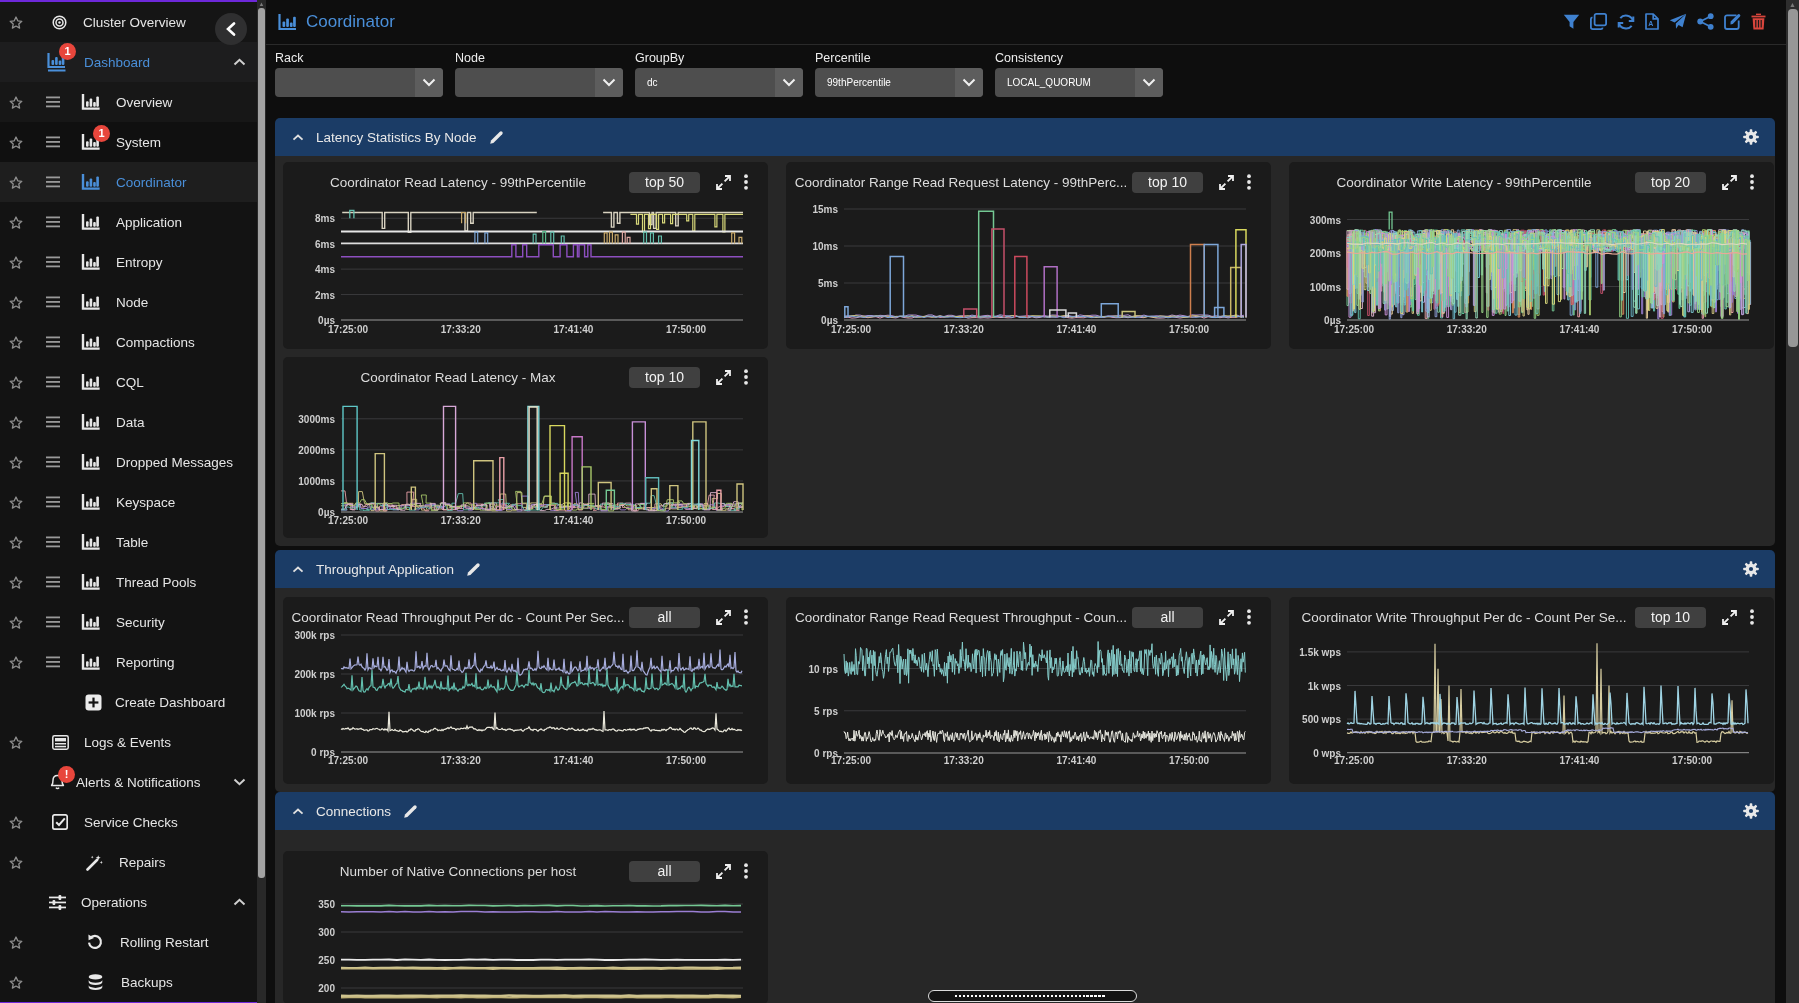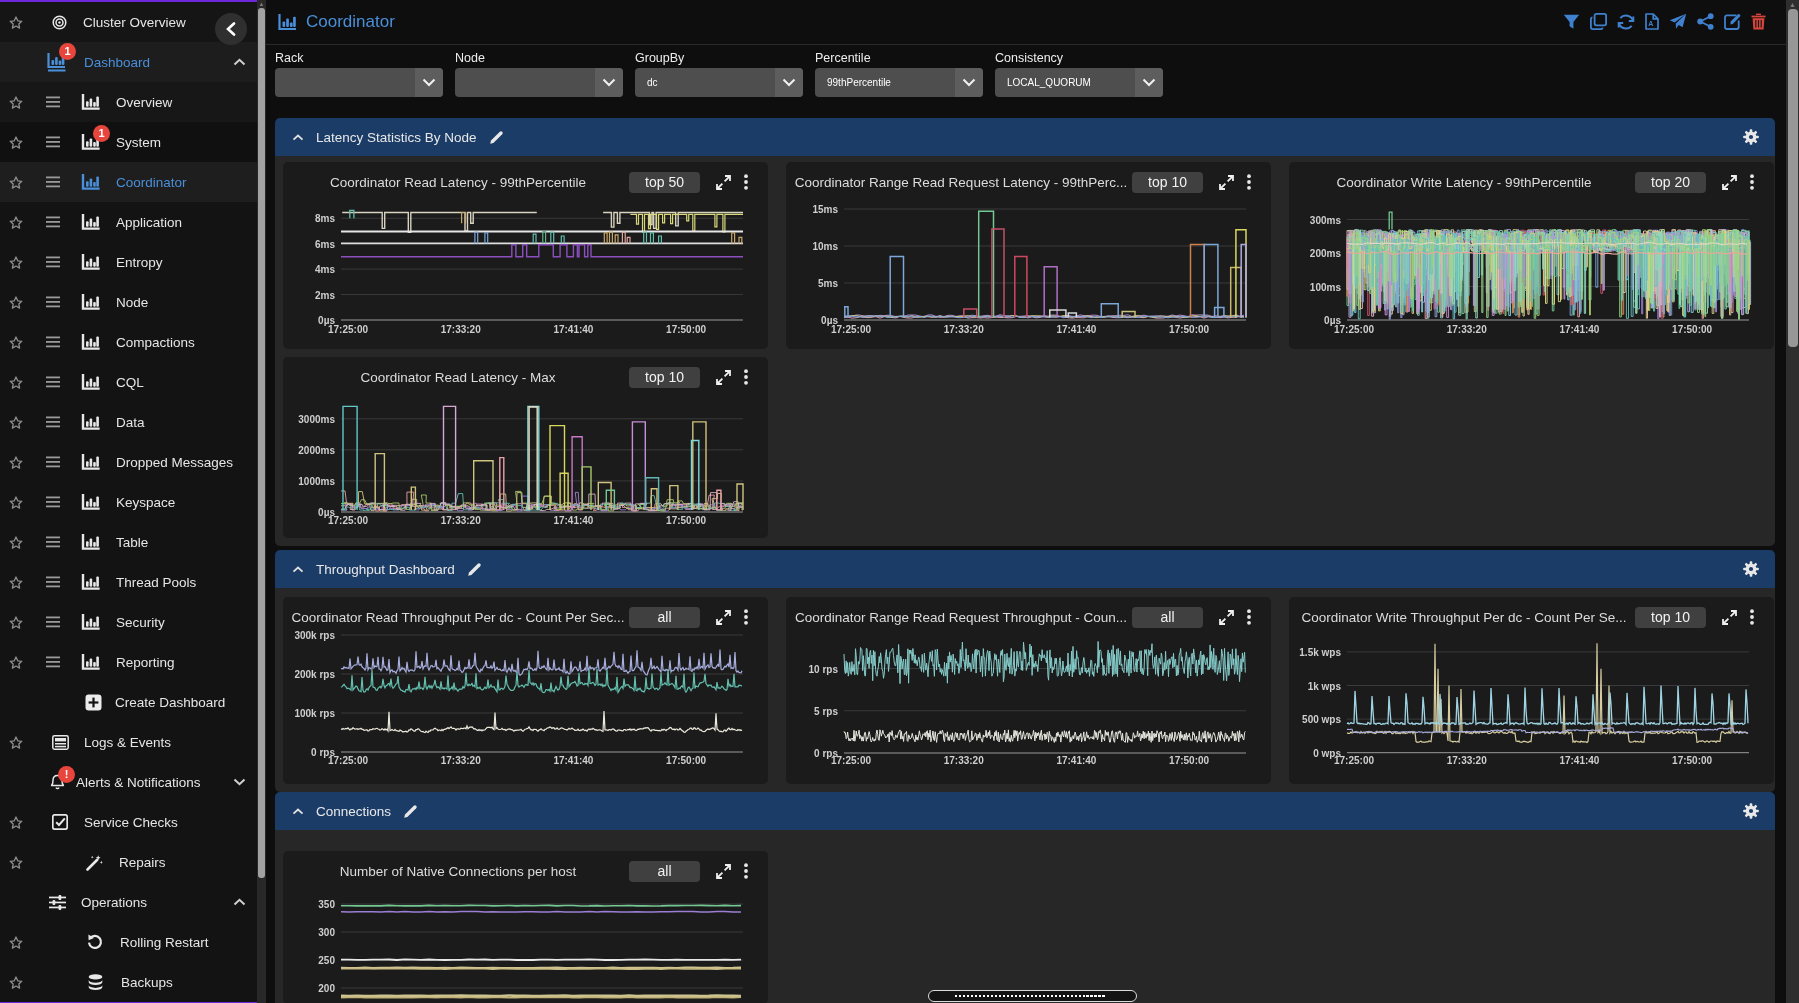--- a/index.html
+++ b/index.html
@@ -964,21 +964,21 @@
         </div>
       </div>
     </div>
     <div class="section" style="margin-top:4px">
       <div class="sec-head">
         <span class="sh-car">
           <svg width="12" height="7" viewBox="0 0 12 7" class="">
             <path d="M1.5 5.7 L6 1.5 L10.5 5.7" stroke="#e0e0e0" stroke-width="1.8" fill="none"></path>
           </svg>
         </span>
-        <span class="sh-title">Throughput Dashboard</span>
+        <span class="sh-title">Throughput Application</span>
         <span class="sh-pen">
           <svg width="15" height="15" viewBox="0 0 15 15" class="">
             <path d="M1.2 13.8 L2 10.6 L10.8 1.8 A1.5 1.5 0 0 1 13.2 4.2 L4.4 13 Z" fill="#e8e8e8"></path>
           </svg>
         </span>
         <span class="sh-gear">
           <svg width="16" height="16" viewBox="0 0 16 16" class="">
             <circle cx="8" cy="8" r="5.4" fill="#e8e8e8"></circle>
             <rect x="6.7" y="0.2" width="2.6" height="3.4" rx="0.8" fill="#e8e8e8" transform="rotate(0 8 8)"></rect>
             <rect x="6.7" y="0.2" width="2.6" height="3.4" rx="0.8" fill="#e8e8e8" transform="rotate(45 8 8)"></rect>

